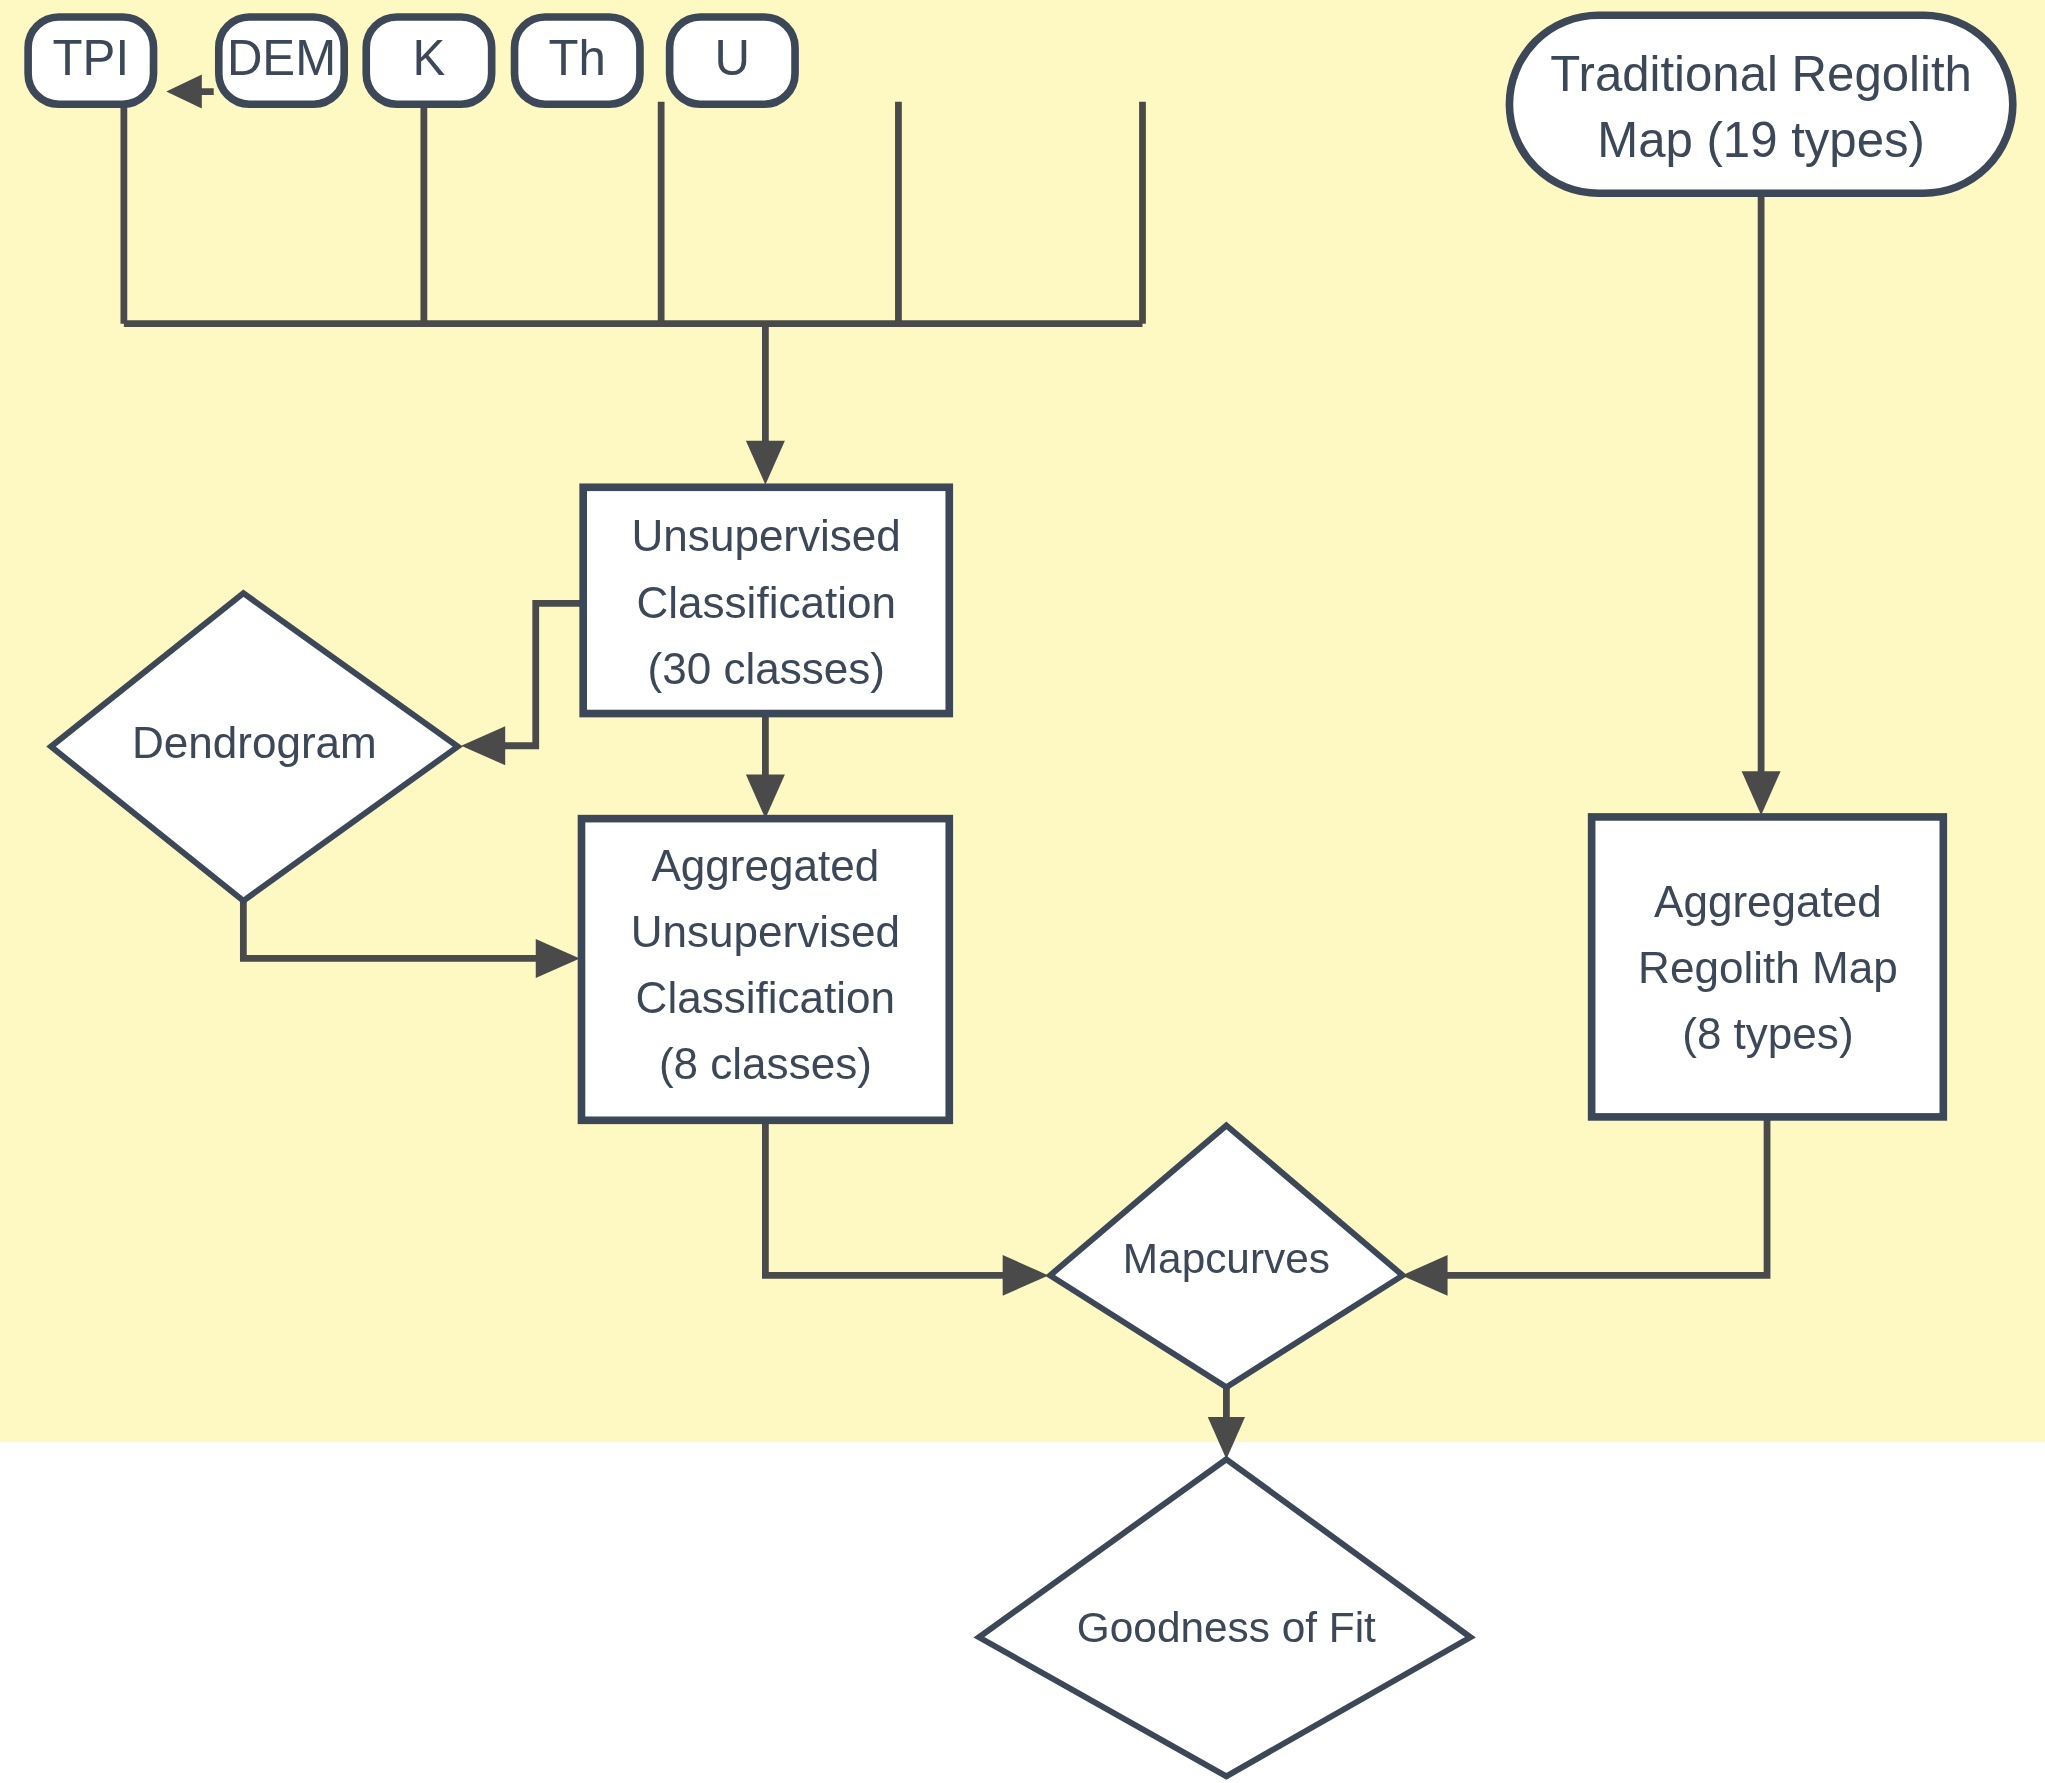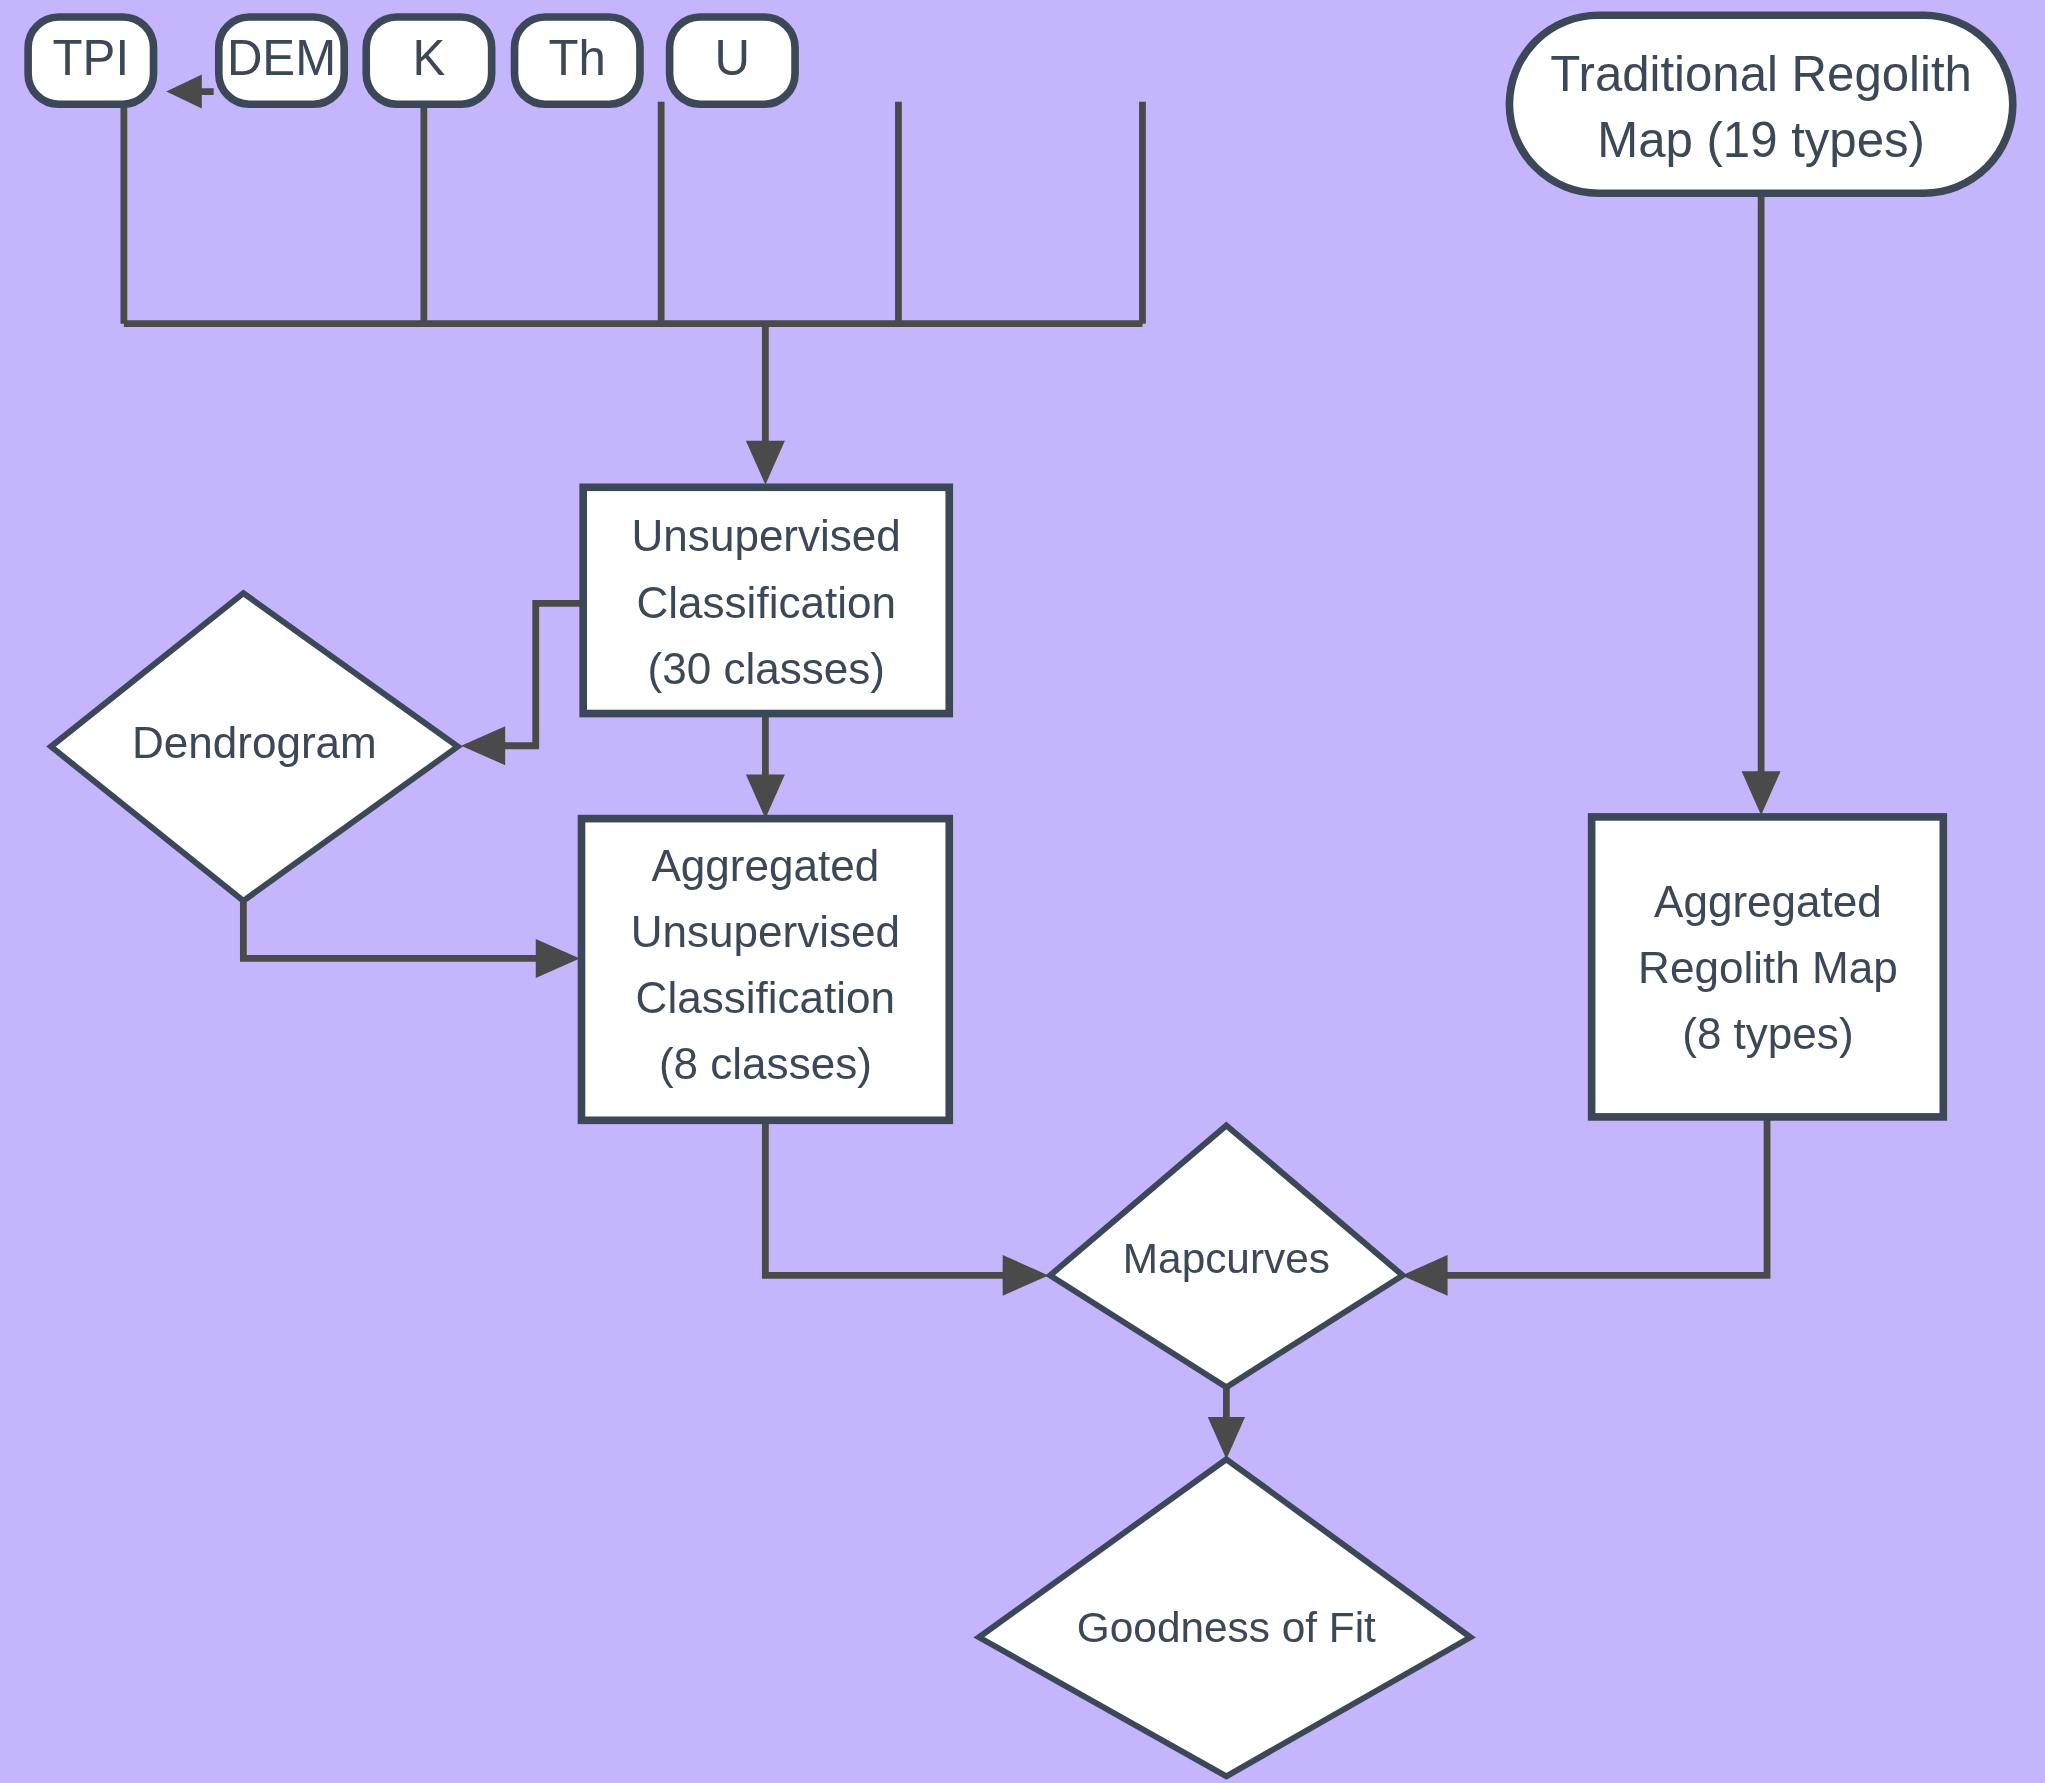--- a/index.html
+++ b/index.html
@@ -9,22 +9,22 @@
   }
   body {
     width: 2046px;
     height: 1783px;
     font-family: "Liberation Sans", sans-serif;
     overflow: hidden;
   }
   #flowchart-root {
     position: relative;
     width: 2046px;
-    height: 1783px;
-    background: #c4b5fd;
+    height: 1442px;
+    background: #fef9c3;
   }
   svg.diagram {
     display: block;
     width: 2046px;
     height: 1783px;
   }
   .node-shape {
     fill: #ffffff;
     stroke: #3c4858;
     stroke-width: 9;

